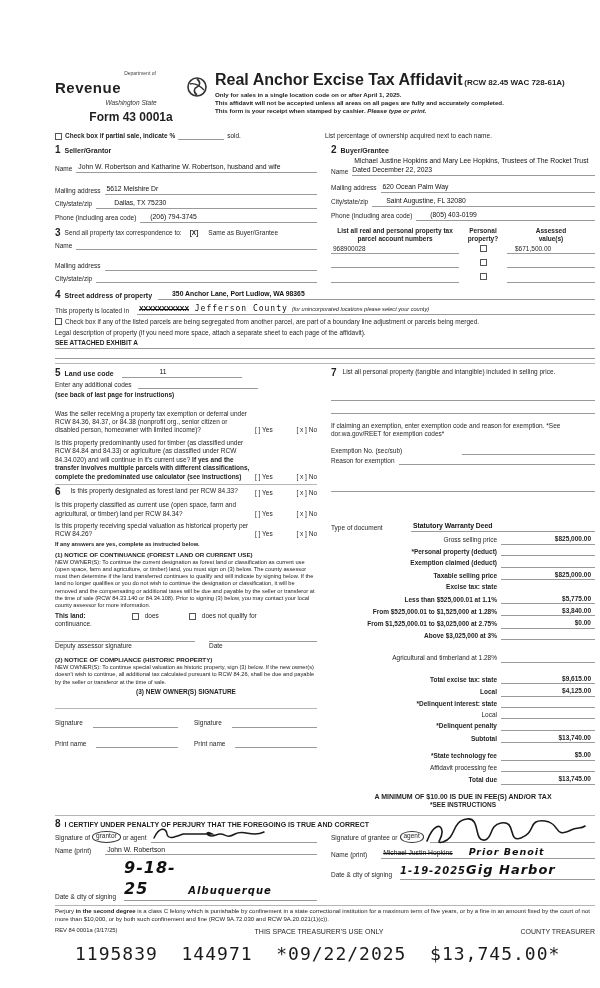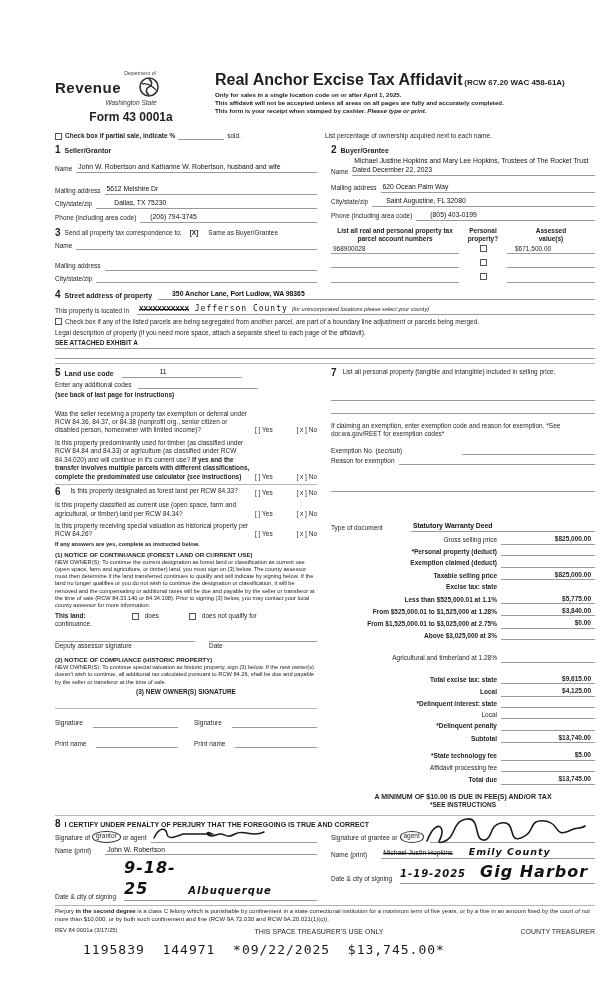--- a/index.html
+++ b/index.html
@@ -17,21 +17,21 @@
   .num { font-weight:bold; font-size:10px; margin-right:4px; line-height:1; }
   .hand { font-family:"DejaVu Sans", sans-serif; font-style:italic; font-weight:bold; letter-spacing:1px; color:#111; }
   .mono { font-family:"DejaVu Sans Mono", monospace; }
   .strike { text-decoration:line-through; font-weight:bold; }
   .pre { white-space:pre; }
 
   
   .hdr { display:flex; }
   .logo-block { width:152px; flex:none; text-align:center; }
   .dept { font-size:5px; color:#444; margin-left:18px; }
-  .rev-line { display:flex; justify-content:flex-start; align-items:center; gap:18px; }
+  .rev-line { display:flex; justify-content:space-between; align-items:center; gap:18px; }
   .revenue { font-size:15px; font-weight:bold; letter-spacing:0.5px; color:#222; }
   .wa-state { font-size:6.5px; font-style:italic; color:#333; }
   .form-no { font-size:12px; font-weight:bold; margin-top:3px; }
   .title-block { flex:1; padding-left:8px; }
   .title-line { white-space:nowrap; }
   .title { font-size:16px; font-weight:bold; }
   .title-suffix { font-size:8px; font-weight:bold; }
   .note { font-size:6.2px; font-weight:bold; color:#222; }
 
   
@@ -73,21 +73,21 @@
   .mlab { width:170px; flex:none; text-align:right; padding-right:4px; font-weight:bold; }
   .mline { flex:1; border-bottom:1px solid #9a9a9a; text-align:right; font-weight:bold; padding-right:4px; min-height:8px; }
   .mline.noline { border-bottom:none; }
 
   .center { text-align:center; }
 
   .circled { border:1px solid #333; border-radius:50%; padding:0 3px 1px 3px; }
 
   .sig-svg { display:block; }
 
-  .stamp { font-family:"DejaVu Sans Mono", monospace; font-size:13px; letter-spacing:1px; color:#1a1a1a; margin-top:6px; margin-left:28px; }
+  .stamp { font-family:"DejaVu Sans Mono", monospace; font-size:18px; letter-spacing:1px; color:#1a1a1a; margin-top:6px; margin-left:20px; }
   .footer-row { display:flex; justify-content:space-between; align-items:flex-start; margin-top:4px; }
 </style>
 </head>
 <body>
 
 <div class="page">
 
   <div class="hdr">
     <div class="logo-block">
       <div class="dept">Department of</div>
@@ -100,21 +100,21 @@
               <path d="M3 7 C7 6 12 8 17 13" fill="none" stroke="#333" stroke-width="1.3"></path>
             </svg>
         </span>
       </div>
       <div class="wa-state">Washington State</div>
       <div class="form-no">Form 43 0001a</div>
     </div>
     <div class="title-block">
       <div class="title-line">
         <span class="title">Real Anchor Excise Tax Affidavit</span>
-        <span class="title-suffix">(RCW 67.20 WAC 458-61A)</span>
+        <span class="title-suffix">(RCW 82.45 WAC 728-61A)</span>
       </div>
       <div class="note">Only for sales in a single location code on or after April 1, 2025.</div>
       <div class="note">This affidavit will not be accepted unless all areas on all pages are fully and accurately completed.</div>
       <div class="note"><span>This form is your receipt when stamped by cashier. </span><span class="i">Please type or print.</span></div>
     </div>
   </div>
 
   <div class="partial">
     <div class="left">
       <span class="cb"></span>
@@ -484,25 +484,25 @@
           <span>Signature of grantee or</span>
           <span class="circled" style="margin:0 2px">agent</span>
           <span></span>
           <span class="fill" style="margin-left:4px"></span>
         </div>
         <svg class="sig-svg" style="position:absolute; left:90px; top:-16px;" width="170" height="34" viewBox="0 0 170 34">
           <path d="M6,26 C12,10 20,8 21,16 C22,24 13,29 22,27 C36,23 30,6 46,4 C60,2 52,27 64,25 C72,23 68,10 80,8 C96,5 86,28 100,23 C116,17 106,4 124,6 C140,8 132,24 150,15 C156,12 160,14 164,11" stroke="#1a1a1a" fill="none" stroke-width="1.6" stroke-linecap="round"></path>
         </svg>
         <div class="row" style="margin-top:3px">
           <span>Name (print)</span>
-          <span class="fill" style="margin-left:14px"><span class="val strike" style="font-weight:normal">Michael Justin Hopkins</span><span class="hand" style="font-size:9.5px; margin-left:14px">Emily County</span></span>
+          <span class="fill" style="margin-left:14px"><span class="val strike" style="font-weight:normal">Michael Justin Hopkins</span><span class="hand" style="font-size:9.5px; margin-left:14px">Prior Benoit</span></span>
         </div>
         <div class="row" style="margin-top:3px">
           <span>Date &amp; city of signing</span>
-          <span class="fill" style="margin-left:8px"><span class="hand" style="font-size:10px">1-19-2025</span><span class="hand" style="font-size:16px; margin-left:14px">Gig Harbor</span></span>
+          <span class="fill" style="margin-left:8px"><span class="hand" style="font-size:10px">1-19-2025</span><span class="hand" style="font-size:13px; ">Gig Harbor</span></span>
         </div>
       </div>
     </div>
   </div>
 
   <div class="small-body" style="margin-top:4px; border-top:1px solid #b5b5b5; padding-top:2px; font-size:6px;">
     <span>Perjury </span><span class="b">in the second degree</span><span> is a class C felony which is punishable by confinement in a state correctional institution for a maximum term of five years, or by a fine in an amount fixed by the court of not more than $10,000, or by both such confinement and fine (RCW 9A.72.030 and RCW 9A.20.021(1)(c)).</span>
   </div>
 
 

